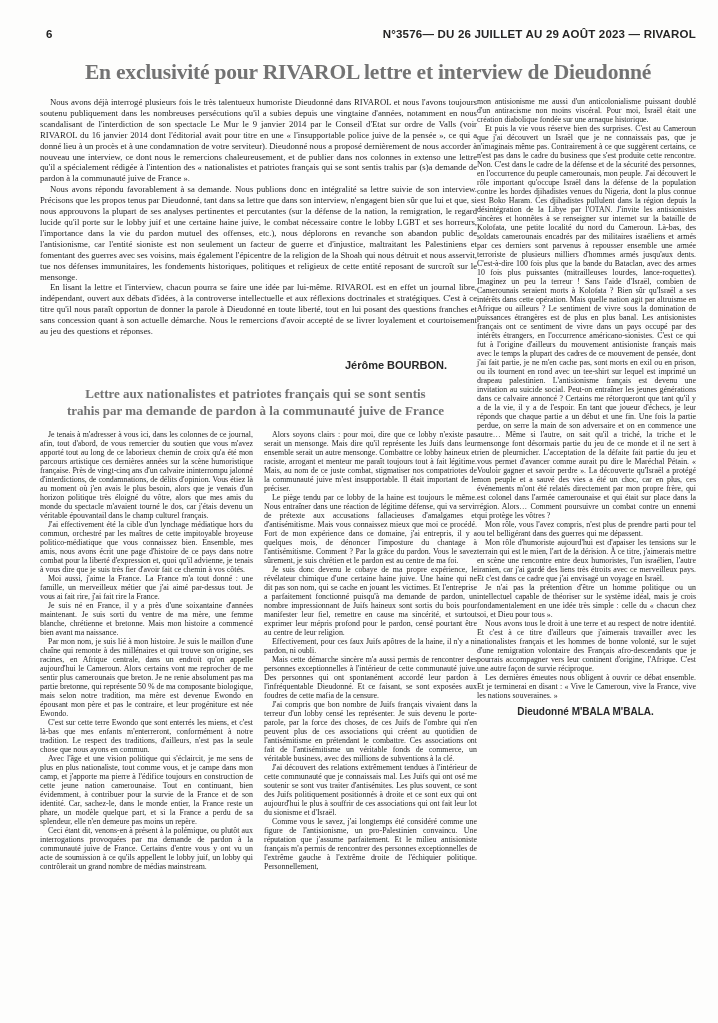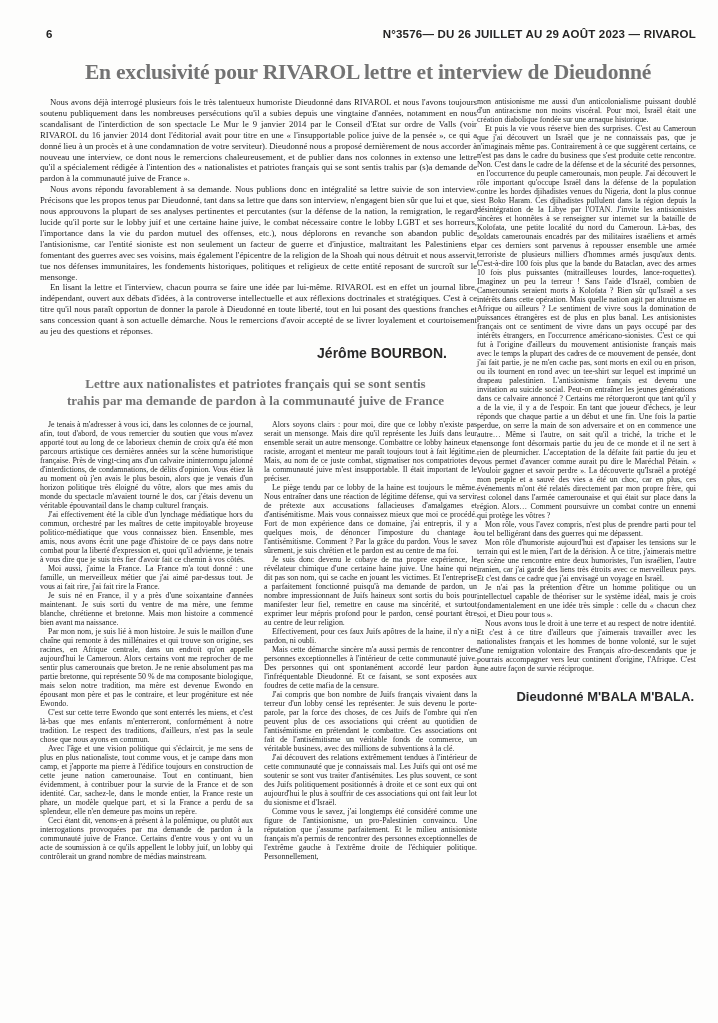--- a/index.html
+++ b/index.html
@@ -31,41 +31,41 @@
   .cols { display:flex; }
   .left-block { width:437px; flex:none; }
   .right-col { flex:1; min-width:0; }
 
   .intro p {
     font-size:8.7px; line-height:10.9px;
     text-align:justify; text-indent:10px;
   }
   .sig {
     font-family:"Liberation Sans", sans-serif;
-    font-weight:bold; font-size:14px;
-    text-align:right; padding-right:30px; margin-top:8px;
+    font-weight:bold; font-size:11px;
+    text-align:right; padding-right:30px; margin-top:22px;
     color:#2a2a2a;
   }
   .subhead {
     font-family:"Liberation Sans", sans-serif;
     font-weight:700; font-size:13px; line-height:16.8px;
     text-align:center;
     margin:15px 6px 10px 0;
   }
   .twocol { display:flex; gap:11px; }
   .twocol > div { flex:1; min-width:0; }
   .letter p, .right-col p {
     font-size:7.9px; line-height:9.0px;
     text-align:justify; text-indent:8px;
   }
   .noindent { text-indent:0 !important; }
   .sig2 {
     font-family:"Liberation Sans", sans-serif;
-    font-weight:bold; font-size:13px;
-    text-align:right; padding-right:2px; margin-top:16px;
+    font-weight:bold; font-size:10px;
+    text-align:center; padding-right:2px; margin-top:6px;
     color:#2a2a2a;
   }
   .accent { color:#737373;font-family:Liberation Serif, serif; }
 </style>
 </head>
 <body>
 
 <div class="sheet">
 
   <div class="topbar">
@@ -116,17 +116,18 @@
 
     </div>
 
     <div class="right-col">
       <p class="noindent">mon antisionisme me aussi d'un anticolonialisme puissant doublé d'un antiracisme non moins viscéral. Pour moi, Israël était une création diabolique fondée sur une arnaque historique.</p>
       <p>Et puis la vie vous réserve bien des surprises. C'est au Cameroun que j'ai découvert un Israël que je ne connaissais pas, que je n'imaginais même pas. Contrairement à ce que suggèrent certains, ce n'est pas dans le cadre du business que s'est produite cette rencontre. Non. C'est dans le cadre de la défense et de la sécurité des personnes, en l'occurrence du peuple camerounais, mon peuple. J'ai découvert le rôle important qu'occupe Israël dans la défense de la population contre les hordes djihadistes venues du Nigeria, dont la plus connue est Boko Haram. Ces djihadistes pullulent dans la région depuis la désintégration de la Libye par l'OTAN. J'invite les antisionistes sincères et honnêtes à se renseigner sur internet sur la bataille de Kolofata, une petite localité du nord du Cameroun. Là-bas, des soldats camerounais encadrés par des militaires israéliens et armés par ces derniers sont parvenus à repousser ensemble une armée terroriste de plusieurs milliers d'hommes armés jusqu'aux dents. C'est-à-dire 100 fois plus que la bande du Bataclan, avec des armes 10 fois plus puissantes (mitrailleuses lourdes, lance-roquettes). Imaginez un peu la terreur ! Sans l'aide d'Israël, combien de Camerounais seraient morts à Kolofata ? Bien sûr qu'Israël a ses intérêts dans cette opération. Mais quelle nation agit par altruisme en Afrique ou ailleurs ? Le sentiment de vivre sous la domination de puissances étrangères est de plus en plus banal. Les antisionistes français ont ce sentiment de vivre dans un pays occupé par des intérêts étrangers, en l'occurrence américano-sionistes. C'est ce qui fut à l'origine d'ailleurs du mouvement antisioniste français mais avec le temps la plupart des cadres de ce mouvement de pensée, dont j'ai fait partie, je ne m'en cache pas, sont morts en exil ou en prison, ou ils tournent en rond avec un tee-shirt sur lequel est imprimé un drapeau palestinien. L'antisionisme français est devenu une invitation au suicide social. Peut-on entraîner les jeunes générations dans ce calvaire annoncé ? Certains me rétorqueront que tant qu'il y a de la vie, il y a de l'espoir. En tant que joueur d'échecs, je leur réponds que chaque partie a un début et une fin. Une fois la partie perdue, on serre la main de son adversaire et on en commence une autre… Même si l'autre, on sait qu'il a triché, la triche et le mensonge font désormais partie du jeu de ce monde et il ne sert à rien de pleurnicher. L'acceptation de la défaite fait partie du jeu et vous permet d'avancer comme aurait pu dire le Maréchal Pétain. « Vouloir gagner et savoir perdre ». La découverte qu'Israël a protégé mon peuple et a sauvé des vies a été un choc, car en plus, ces événements m'ont été relatés directement par mon propre frère, qui est colonel dans l'armée camerounaise et qui était sur place dans la région. Alors… Comment poursuivre un combat contre un ennemi qui protège les vôtres ?</p>
       <p>Mon rôle, vous l'avez compris, n'est plus de prendre parti pour tel ou tel belligérant dans des guerres qui me dépassent.</p>
       <p>Mon rôle d'humoriste aujourd'hui est d'apaiser les tensions sur le terrain qui est le mien, l'art de la dérision. À ce titre, j'aimerais mettre en scène une rencontre entre deux humoristes, l'un israélien, l'autre iranien, car j'ai gardé des liens très étroits avec ce merveilleux pays. Et c'est dans ce cadre que j'ai envisagé un voyage en Israël.</p>
       <p>Je n'ai pas la prétention d'être un homme politique ou un intellectuel capable de théoriser sur le système idéal, mais je crois fondamentalement en une idée très simple : celle du « chacun chez soi, et Dieu pour tous ».</p>
       <p>Nous avons tous le droit à une terre et au respect de notre identité. Et c'est à ce titre d'ailleurs que j'aimerais travailler avec les nationalistes français et les hommes de bonne volonté, sur le sujet d'une remigration volontaire des Français afro-descendants que je pourrais accompagner vers leur continent d'origine, l'Afrique. C'est une autre façon de survie réciproque.</p>
+      <p>Les dernières émeutes nous obligent à ouvrir ce débat ensemble. Et je terminerai en disant : « Vive le Cameroun, vive la France, vive les nations souveraines. »</p>
       <div class="sig2">Dieudonné M'BALA M'BALA.</div>
     </div>
 
   </div>
 </div>
 
 </body></html>

